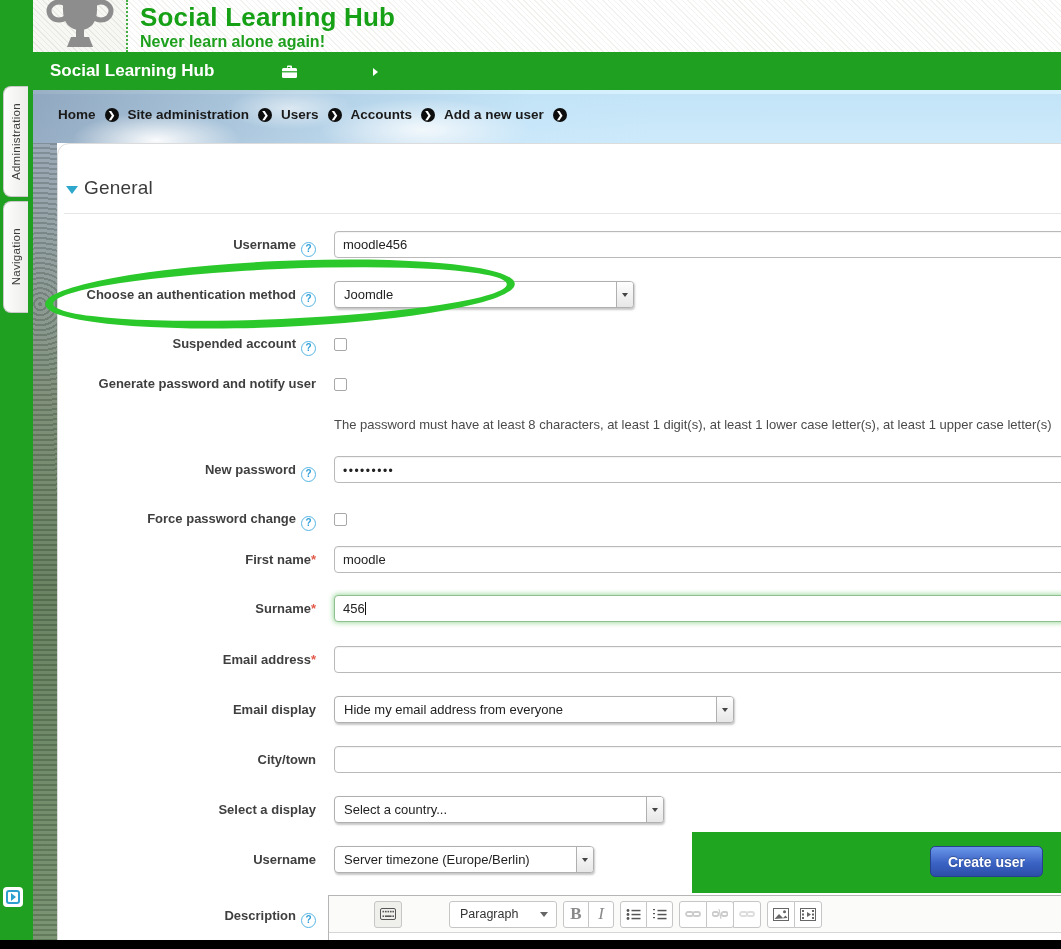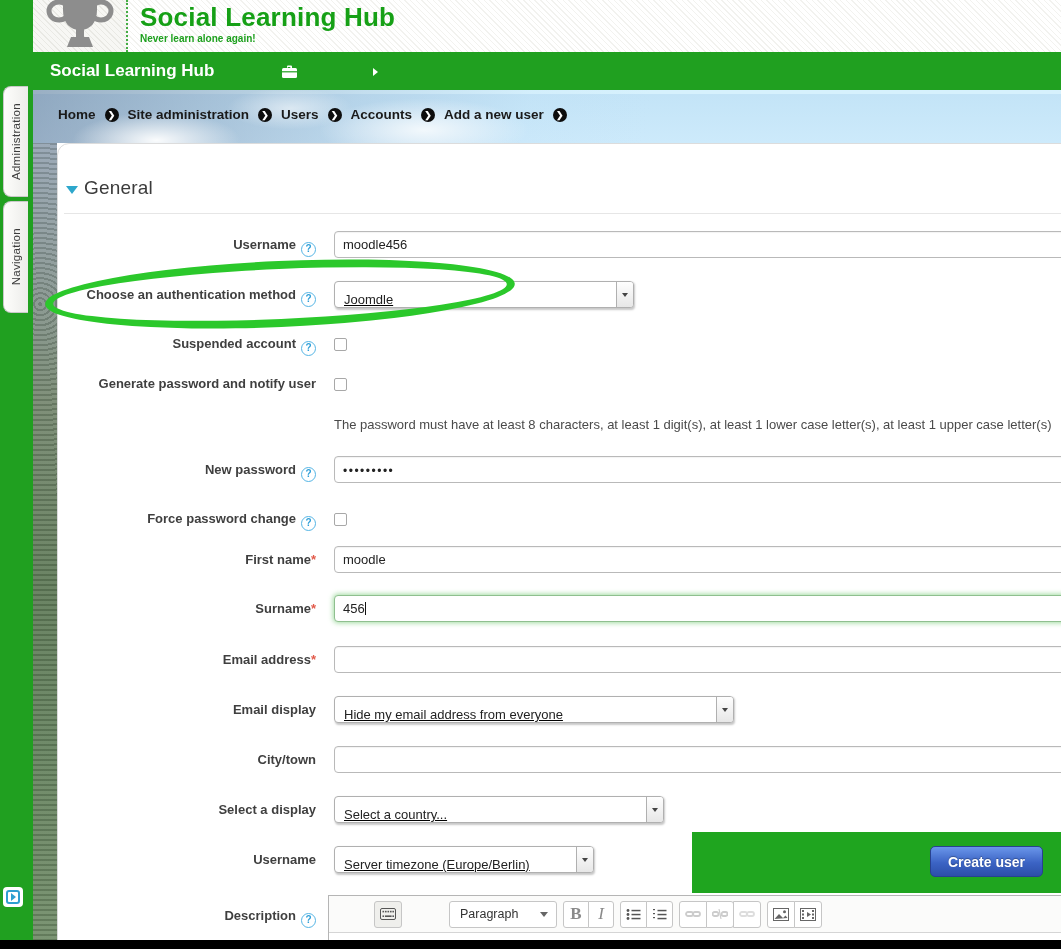--- a/index.html
+++ b/index.html
@@ -28,21 +28,21 @@
     border-top: 4px solid transparent; border-bottom: 4px solid transparent; margin-left: 1px; }
 
   
   #header { position: absolute; left: 33px; top: 0; right: 0; height: 52px;
     background: repeating-linear-gradient(45deg, #ffffff 0 3px, #f2f2ef 3px 4px); }
   #logo-box { position: absolute; left: 0; top: 0; width: 95px; height: 52px;
     background: repeating-linear-gradient(45deg, #f7f7f4 0 3px, #e9e9e4 3px 4px);
     border-right: 2px dotted #44ad44; display: flex; justify-content: center; overflow: hidden; }
   #title-block { position: absolute; left: 107px; top: 2px; }
   #site-title { font-size: 26px; font-weight: bold; color: #16a016; letter-spacing: .2px; line-height: 30px; }
-  #tagline { font-size: 10px; font-weight: bold; color: #1ea01e; margin-top: 1px; }
+  #tagline { font-size: 16px; font-weight: bold; color: #1ea01e; margin-top: 1px; }
 
   
   #navbar { position: absolute; left: 33px; top: 52px; right: 0; height: 38px; background: #20a020;
     display: flex; align-items: center; }
   #nav-site-title { color: #fff; font-size: 17px; font-weight: bold; margin-left: 17px; }
   #my-classes { display: flex; align-items: center; margin-left: 68px; cursor: pointer; }
   #my-classes .mc-label { color: #fff; font-size: 12px; font-weight: bold; margin-left: 6px; margin-top: 48px; }
   #my-classes .mc-caret { width: 0; height: 0; border-left: 5px solid #fff;
     border-top: 4px solid transparent; border-bottom: 4px solid transparent; margin-left: 6px; margin-top: 1px; }
 
@@ -86,21 +86,21 @@
   .ctl { margin-left: 18px; flex: 1; }
 
   .ti { height: 27px; border: 1px solid #b9b9b9; border-radius: 4px; background: #fff;
     box-shadow: inset 0 1px 1px rgba(0,0,0,.05); font-size: 13px; color: #222;
     padding: 5px 8px 0 8px; width: 100%; }
   .ti.focused { border-color: #8fbf8f; box-shadow: 0 0 5px 1px rgba(110,200,110,.65); }
   .caret-bar { display: inline-block; width: 1px; height: 13px; background: #111; vertical-align: -2px; }
   .pwd { letter-spacing: 1.5px; font-size: 12px; padding-top: 7px; }
 
   .sel { height: 27px; border: 1px solid #b0b0b0; border-radius: 4px; background: #fff;
-    box-shadow: 1px 1.5px 2px rgba(0,0,0,.22); display: flex; align-items: flex-end; cursor: pointer; text-decoration: underline; }
+    box-shadow: 1px 1.5px 2px rgba(0,0,0,.22); display: flex; align-items: center; cursor: pointer; }
   .sel-val { flex: 1; font-size: 13px; color: #222; padding-left: 9px; white-space: nowrap; overflow: hidden; }
   .sel-btn { width: 17px; align-self: stretch; border-left: 1px solid #b0b0b0;
     background: linear-gradient(#fefefe, #e7e7e7); border-radius: 0 3px 3px 0;
     display: flex; align-items: center; justify-content: center; }
   .sel-btn .arr { width: 0; height: 0; border-top: 4px solid #444;
     border-left: 3.5px solid transparent; border-right: 3.5px solid transparent; }
 
   .cb { width: 13px; height: 13px; border: 1px solid #a8a8a8; border-radius: 2px;
     background: #fff; margin-top: 4px; cursor: pointer; }
 

